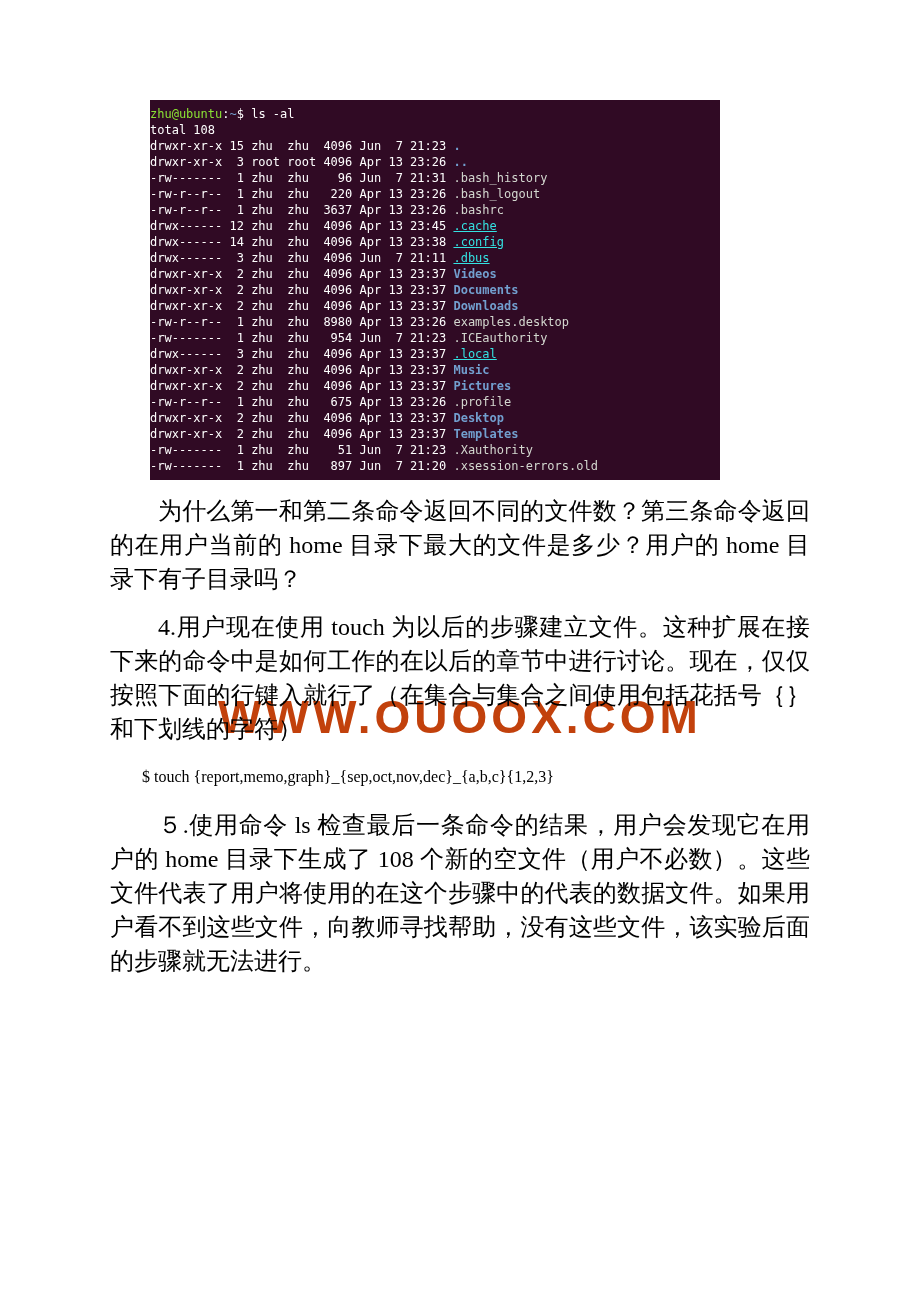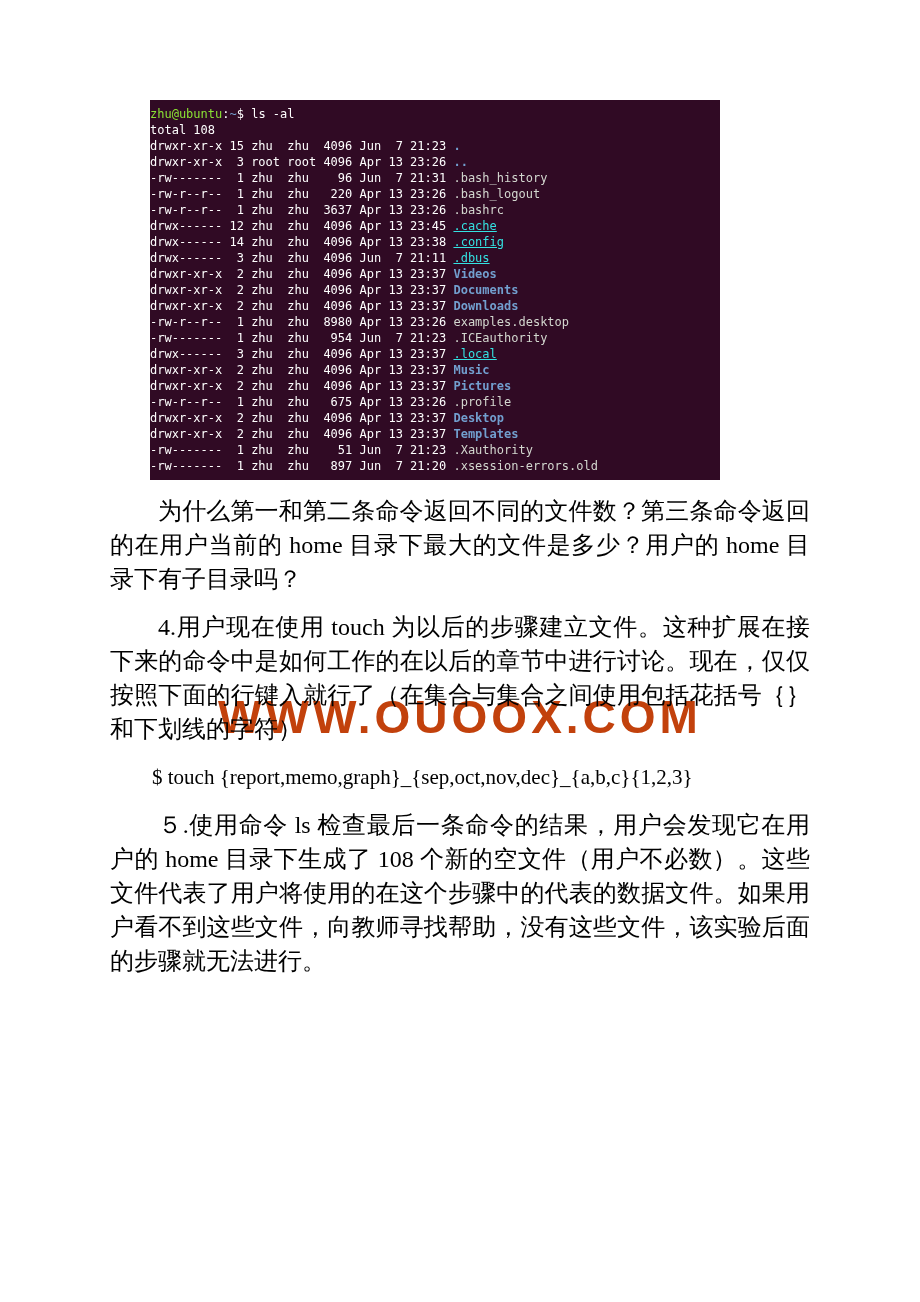--- a/index.html
+++ b/index.html
@@ -33,21 +33,21 @@
   .hid  { color: #34e2e2; text-decoration: underline; }
   .para {
     font-size: 24px;
     line-height: 34px;
     color: #000;
     margin: 14px 0;
     text-align: justify;
     text-indent: 2em;
   }
   .cmdline {
-    font-size: 21px;
+    font-size: 16px;
     line-height: 34px;
     margin: 14px 0;
     text-indent: 2em;
     font-family: "Times New Roman", "SimSun", serif;
   }
   .watermark {
     position: absolute;
     left: 0; right: 0;
     top: 690px;
     text-align: center;

